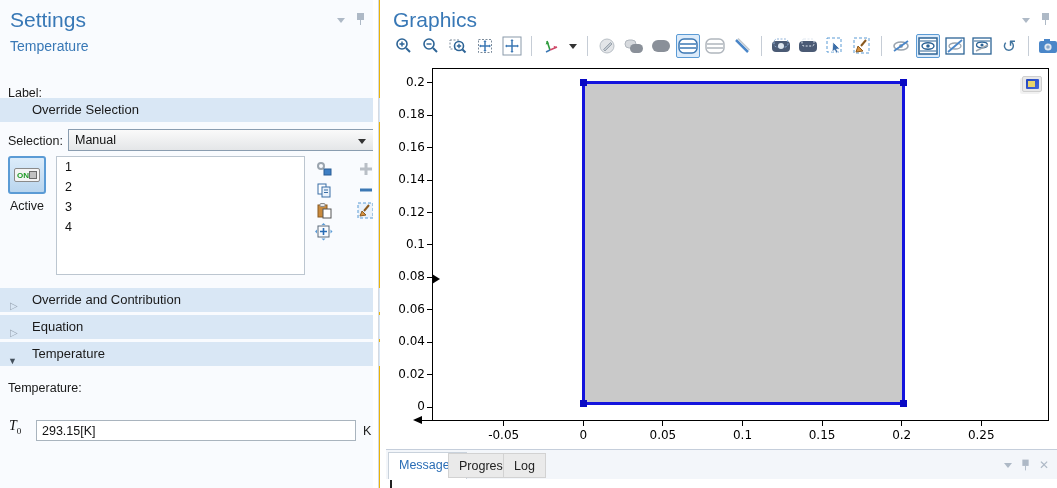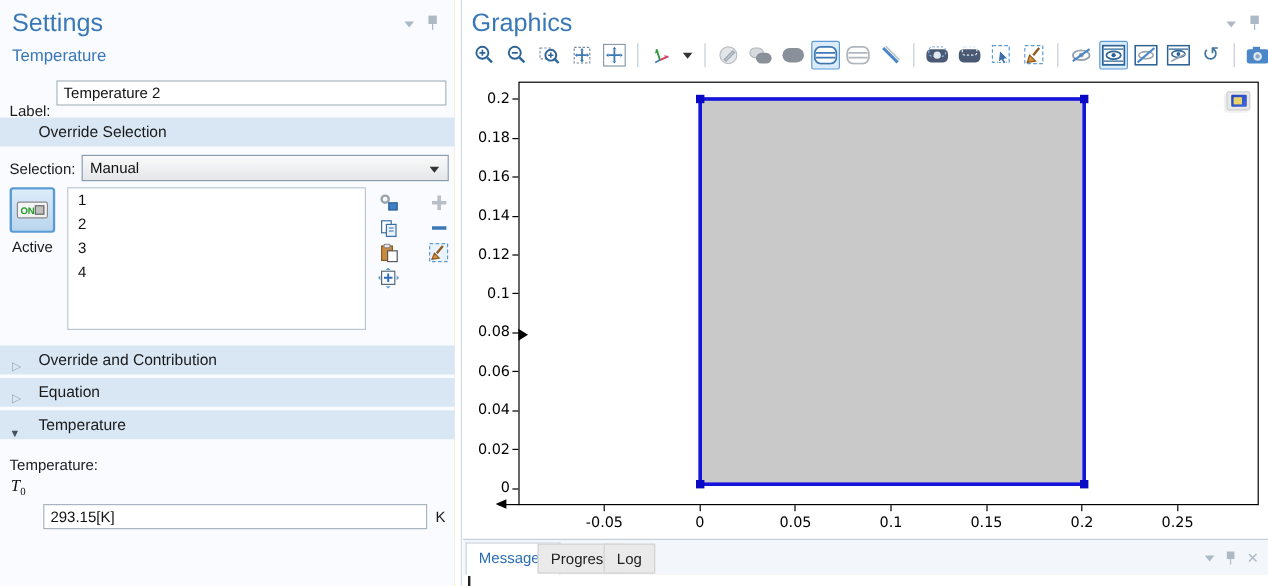--- a/index.html
+++ b/index.html
@@ -2,21 +2,21 @@
 <html><head>
 <meta charset="utf-8">
 <style>
   html,body{margin:0;padding:0;width:1057px;height:488px;overflow:hidden;
     font-family:"Liberation Sans",sans-serif;background:#fff;}
   *{box-sizing:border-box;}
   .abs{position:absolute;}
 
   
   #settings-panel{position:absolute;left:0;top:0;width:380px;height:488px;
-    background:#f9fbfe;border-right:1px solid #eab308;}
+    background:#f9fbfe;border-right:7px solid #eab308;}
   #settings-panel:after{content:"";position:absolute;right:-6px;top:0;width:5px;height:488px;
     background:#fff;border-right:1px solid #d4dae2;}
   .panel-title{color:#3878b6;font-size:21px;font-weight:400;}
   .panel-subtitle{color:#3878b6;font-size:14px;}
   .small-label{font-size:12.5px;color:#1a1a1a;}
   .text-input{background:#fff;border:1px solid #a9b4be;font-size:12.5px;color:#111;
     padding:0 5px;line-height:19px;}
   .combo{background:linear-gradient(#fafafa,#e4e6e8);border:1px solid #8a9db0;
     font-size:12.5px;color:#111;line-height:20px;padding:0 6px;position:absolute;}
   .combo .caret{position:absolute;right:7px;top:9px;width:0;height:0;
@@ -98,21 +98,20 @@
   <div class="abs" style="left:337px;top:18px;">
     <div class="hdr-caret"></div>
     </div>
   <div class="abs pin-icon" style="left:356px;top:13px;">
     <div class="head"></div>
       <div class="stem"></div>
     </div>
   <div class="abs panel-subtitle" style="left:10px;top:38px;">Temperature</div>
 
   <div class="abs small-label" style="left:8px;top:86px;">Label:</div>
-  <input class="abs text-input" style="left: 47px; top: 67px; width: 325px; height: 21px;" value="Temperature 2">
 
   <div class="section-hdr" style="top:98px;">
     <span class="txt">Override Selection</span>
   </div>
 
   <div class="abs small-label" style="left:8px;top:134px;">Selection:</div>
   <div class="combo" style="left:68px;top:129px;width:306px;height:22px;">
     <span>Manual</span>
     <span class="caret"></span>
   </div>
@@ -184,21 +183,21 @@
   <div class="section-hdr" style="top:315px;">
     <span class="tri-collapsed">▷</span>
     <span class="txt">Equation</span>
   </div>
   <div class="section-hdr" style="top:342px;">
     <span class="tri-expanded">▼</span>
     <span class="txt">Temperature</span>
   </div>
 
   <div class="abs small-label" style="left:8px;top:381px;">Temperature:</div>
-  <div class="abs tsym" style="left:9px;top:398px;text-align:right;">
+  <div class="abs tsym" style="left:9px;top:418px;text-align:right;">
     <span>T</span><span class="tsub">0</span></div>
   <input class="abs text-input" style="left: 36px; top: 420px; width: 320px; height: 21px;" value="293.15[K]">
   <div class="abs small-label" style="left:363px;top:424px;">K</div>
 </div>
 
 <div id="graphics-panel">
   <div class="abs panel-title" style="left:7px;top:8px;">Graphics</div>
   <div class="abs" style="left:636px;top:18px;">
     <div class="hdr-caret"></div>
     </div>

